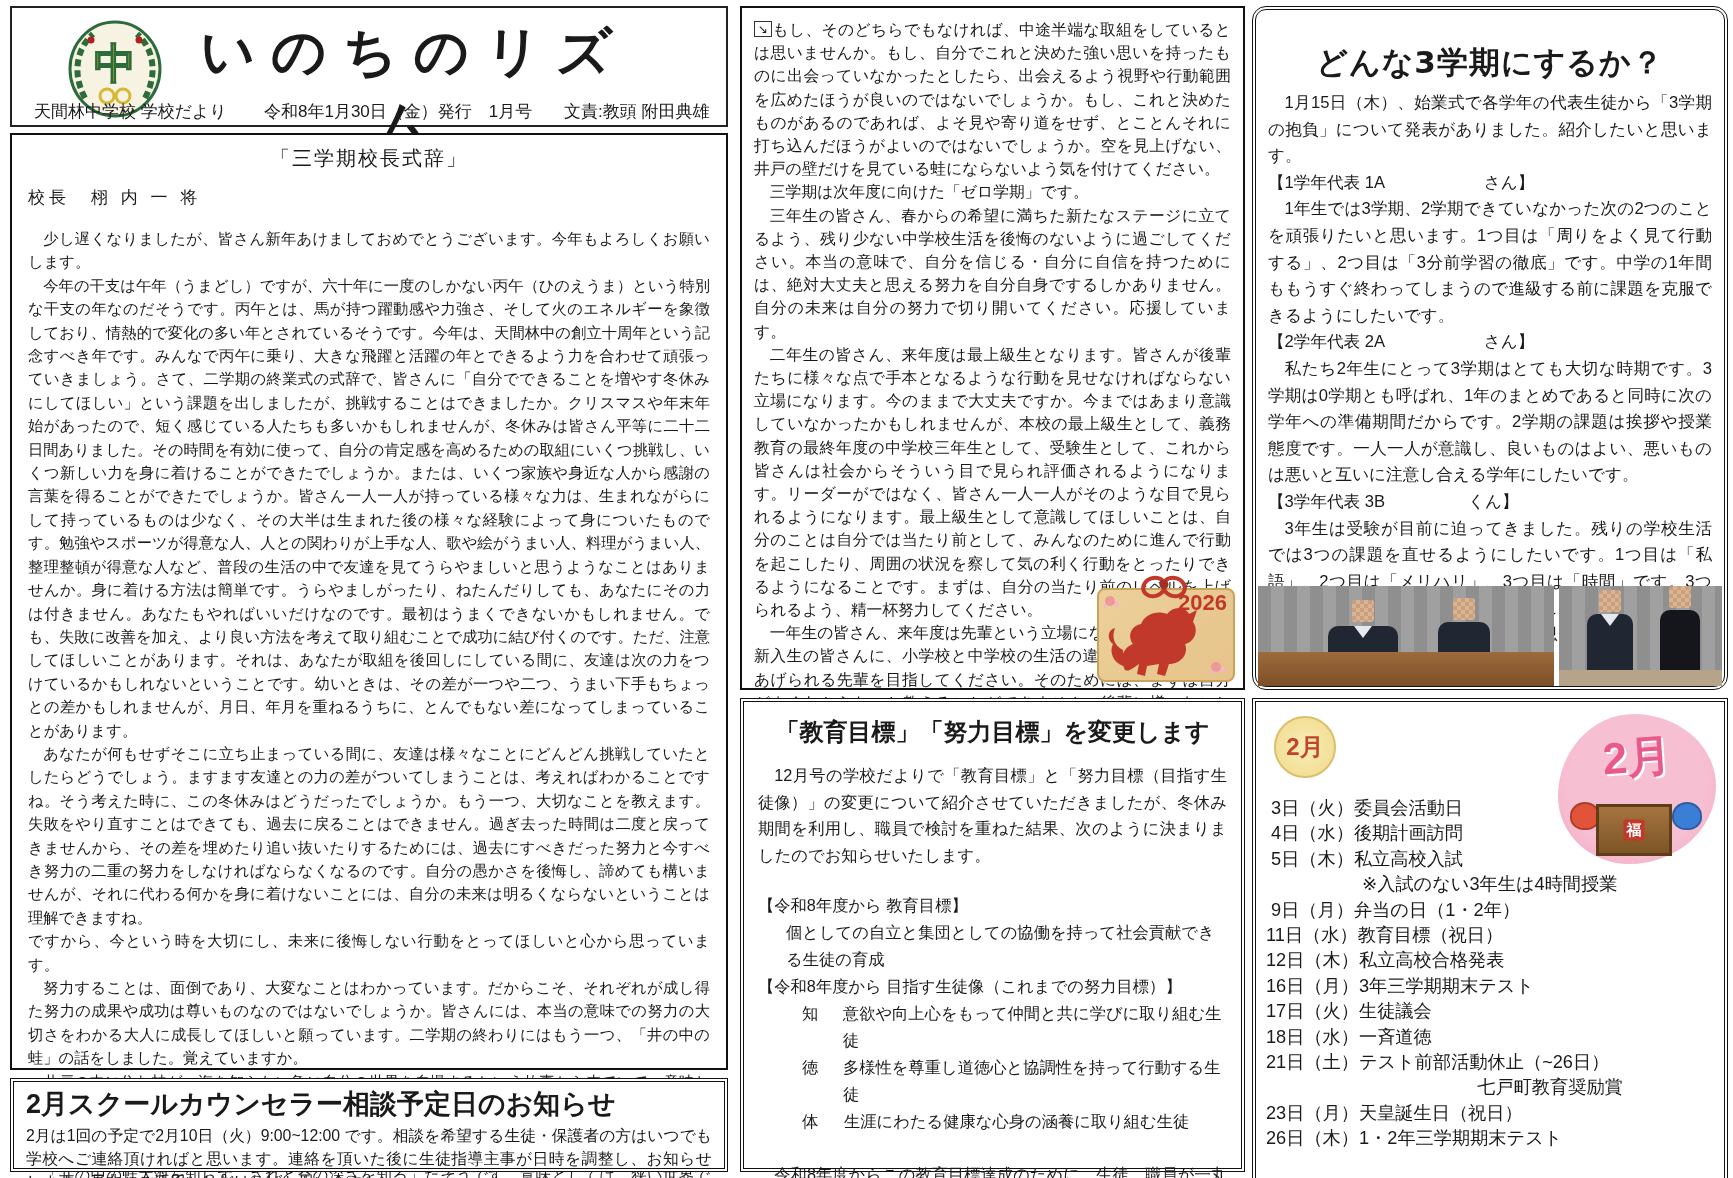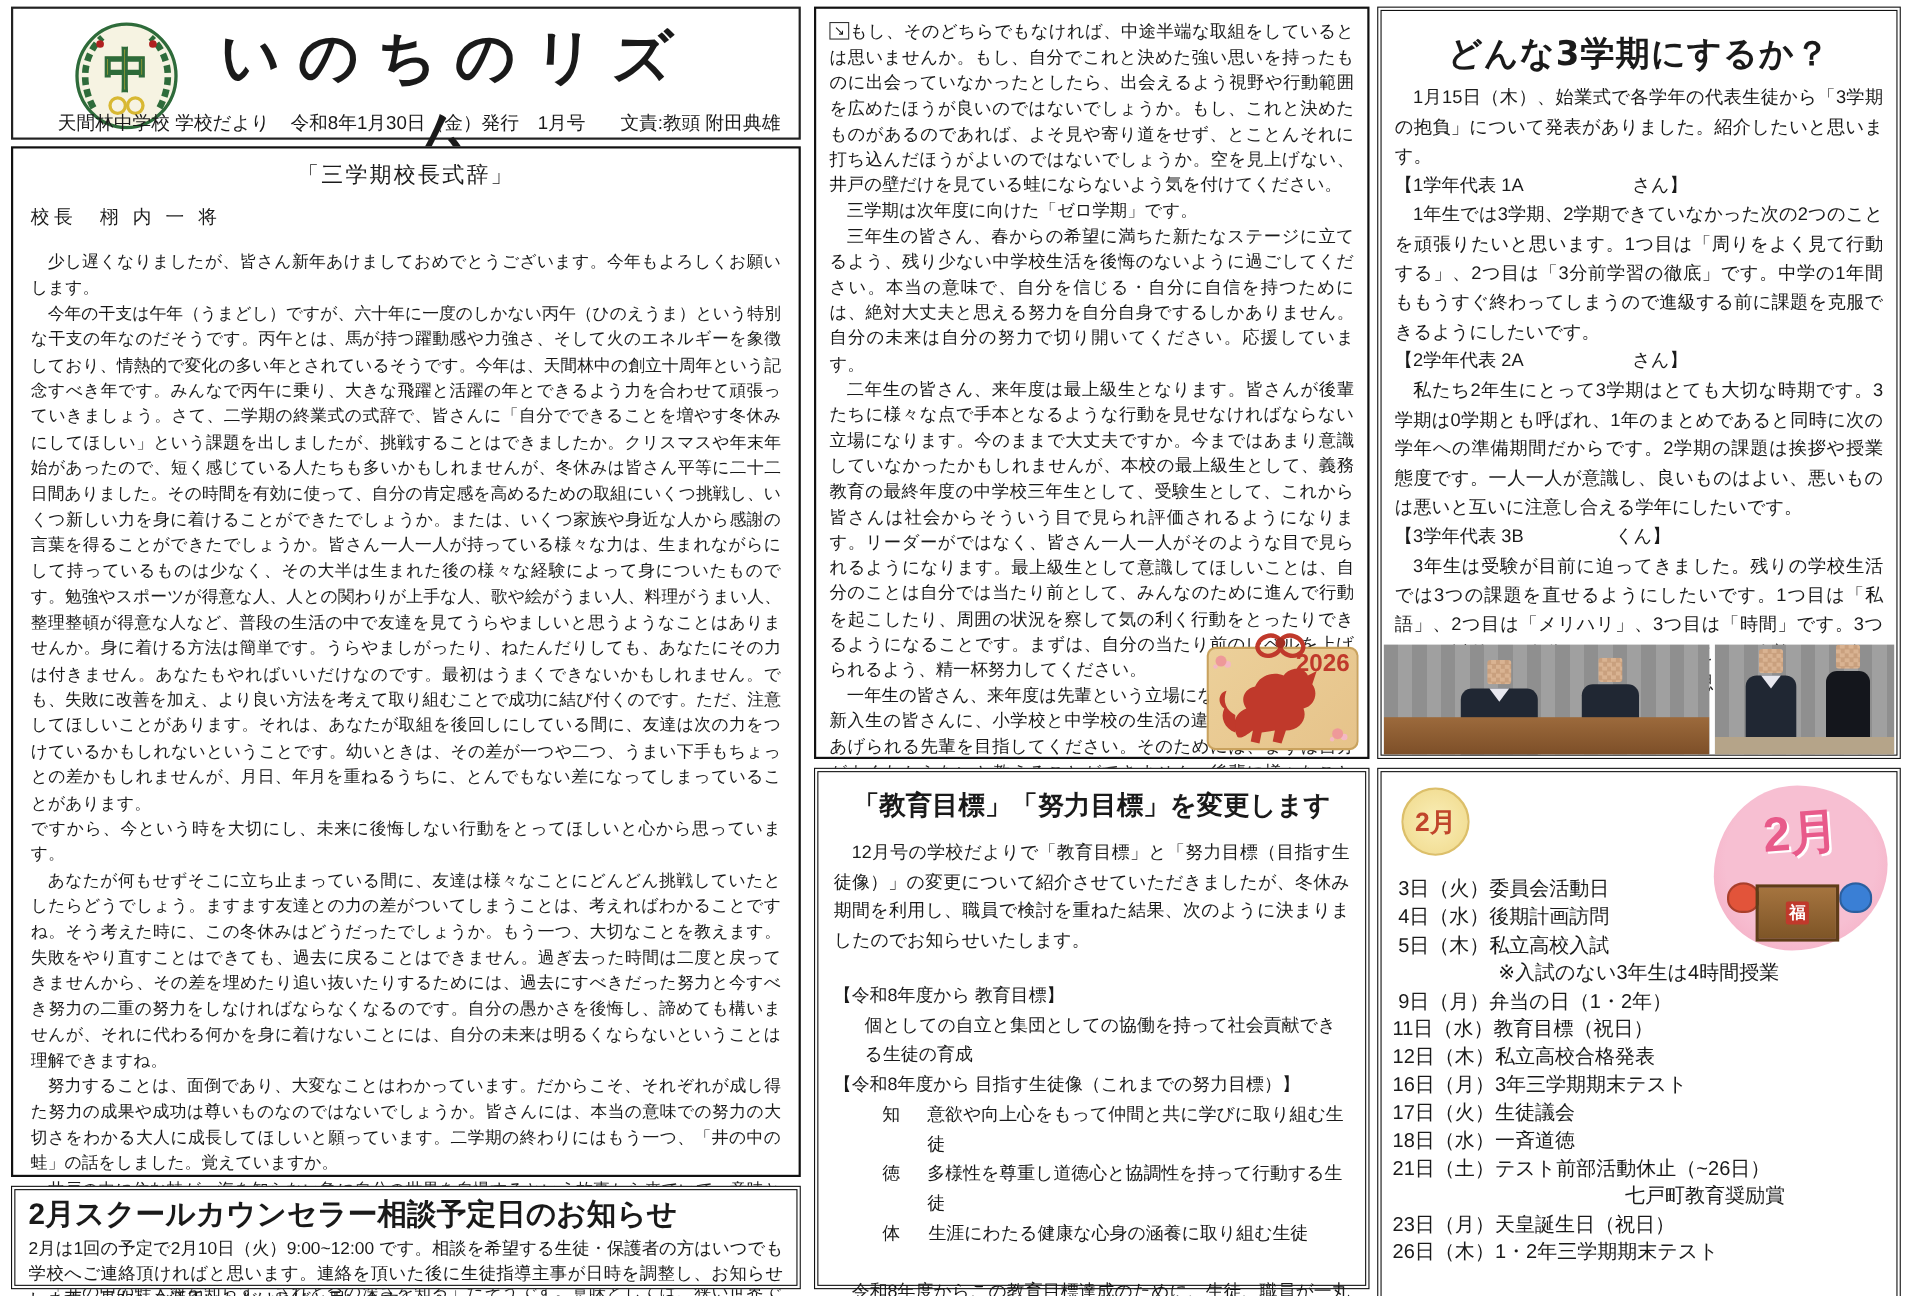--- a/index.html
+++ b/index.html
@@ -11,21 +11,21 @@
   .just { text-align:justify; }
   .ind { text-indent:1em; }
 
   
   #masthead { left:10px; top:6px; width:718px; height:121px; border:2px solid #222; }
   #emblem { left:55px; top:12px; }
   #paper-title { left:170px; top:8px; width:460px; text-align:center;
     font-size:54px; font-weight:900; letter-spacing:16px; transform:skewX(-3deg);
     font-family:"DejaVu Serif","Liberation Serif",serif; }
   #masthead-row { left:22px; top:92px; width:680px; font-size:17px; display:flex; gap:0; }
-  #masthead-row .m1 { width:230px;text-align:center; }
+  #masthead-row .m1 { width:230px; }
   #masthead-row .m2 { width:300px; }
   #masthead-row .m3 { width:150px; }
 
   #speech-box { left:10px; top:133px; width:718px; height:937px; padding:8px 16px 4px 16px; }
   #speech-title { text-align:center; font-size:20px; letter-spacing:2px; margin-top:2px; }
   #speech-author { font-size:17px; letter-spacing:4px; padding-right:48px; margin:14px 0 18px 0; }
   .speech-p { font-size:15.3px; line-height:23.4px; }
   .marker { display:inline-block; border:1px solid #333; font-size:12px; line-height:14px;
     padding:0 3px; vertical-align:2px; }
 
@@ -41,21 +41,21 @@
 
   #goals-box { left:740px; top:698px; width:505px; height:474px; padding:8px 14px; }
   #goals-title { text-align:center; font-size:24px; font-weight:bold; margin:6px 0 14px 0; }
   .goals-p { font-size:16.3px; line-height:26.5px; }
   .goal-head { font-size:16.3px; line-height:27px; }
   .goal-line { font-size:16.3px; line-height:27px; padding-left:28px; }
   .stu-row { font-size:16.3px; line-height:27px; padding-left:44px; display:flex; }
   .stu-row .lbl { width:42px; }
 
   
-  #asp-box { left:1252px; top:6px; width:476px; height:684px; padding:10px 12px; }
+  #asp-box { left:1252px; top:6px; width:476px; height:684px; padding:24px 12px;border-radius:14px; }
   #asp-title { text-align:center; font-size:31px; font-weight:900; letter-spacing:1px; margin:8px 0 6px 0;
     font-family:"DejaVu Sans","Liberation Sans",sans-serif; }
   .asp-p { font-size:16.6px; line-height:26.6px; }
   #photos { left:1258px; top:586px; width:464px; height:100px; display:flex; gap:5px; }
   .photo { position:relative; overflow:hidden; height:100px;
     background:repeating-linear-gradient(90deg,#8f8f8f 0 13px,#a0a0a0 13px 26px); }
   .photo1 { width:296px; } .photo2 { width:163px; }
   .desk { position:absolute; left:0; right:0; bottom:0; height:34px;
     background:linear-gradient(#9c6a3c,#7d4f28); }
   .floor { position:absolute; left:0; right:0; bottom:0; height:16px; background:#b7a astratto; background:#b5a489; }
@@ -122,22 +122,22 @@
     <span class="m2">令和8年1月30日（金）発行　1月号</span>
     <span class="m3">文責:教頭 附田典雄</span>
   </div>
 </div>
 
 <div class="abs box" id="speech-box">
   <div id="speech-title">「三学期校長式辞」</div>
   <div id="speech-author">校長　栩 内 一 将</div>
   <p class="speech-p just ind">少し遅くなりましたが、皆さん新年あけましておめでとうございます。今年もよろしくお願いします。</p>
   <p class="speech-p just ind">今年の干支は午年（うまどし）ですが、六十年に一度のしかない丙午（ひのえうま）という特別な干支の年なのだそうです。丙午とは、馬が持つ躍動感や力強さ、そして火のエネルギーを象徴しており、情熱的で変化の多い年とされているそうです。今年は、天間林中の創立十周年という記念すべき年です。みんなで丙午に乗り、大きな飛躍と活躍の年とできるよう力を合わせて頑張っていきましょう。さて、二学期の終業式の式辞で、皆さんに「自分でできることを増やす冬休みにしてほしい」という課題を出しましたが、挑戦することはできましたか。クリスマスや年末年始があったので、短く感じている人たちも多いかもしれませんが、冬休みは皆さん平等に二十二日間ありました。その時間を有効に使って、自分の肯定感を高めるための取組にいくつ挑戦し、いくつ新しい力を身に着けることができたでしょうか。または、いくつ家族や身近な人から感謝の言葉を得ることができたでしょうか。皆さん一人一人が持っている様々な力は、生まれながらにして持っているものは少なく、その大半は生まれた後の様々な経験によって身についたものです。勉強やスポーツが得意な人、人との関わりが上手な人、歌や絵がうまい人、料理がうまい人、整理整頓が得意な人など、普段の生活の中で友達を見てうらやましいと思うようなことはありませんか。身に着ける方法は簡単です。うらやましがったり、ねたんだりしても、あなたにその力は付きません。あなたもやればいいだけなのです。最初はうまくできないかもしれません。でも、失敗に改善を加え、より良い方法を考えて取り組むことで成功に結び付くのです。ただ、注意してほしいことがあります。それは、あなたが取組を後回しにしている間に、友達は次の力をつけているかもしれないということです。幼いときは、その差が一つや二つ、うまい下手もちょっとの差かもしれませんが、月日、年月を重ねるうちに、とんでもない差になってしまっていることがあります。</p>
+  <p class="speech-p just ind">あなたが何もせずそこに立ち止まっている間に、友達は様々なことにどんどん挑戦していたとしたらどうでしょう。ますます友達との力の差がついてしまうことは、考えればわかることですね。そう考えた時に、この冬休みはどうだったでしょうか。もう一つ、大切なことを教えます。失敗をやり直すことはできても、過去に戻ることはできません。過ぎ去った時間は二度と戻ってきませんから、その差を埋めたり追い抜いたりするためには、過去にすべきだった努力と今すべき努力の二重の努力をしなければならなくなるのです。自分の愚かさを後悔し、諦めても構いませんが、それに代わる何かを身に着けないことには、自分の未来は明るくならないということは理解できますね。</p>
   <p class="speech-p just">ですから、今という時を大切にし、未来に後悔しない行動をとってほしいと心から思っています。</p>
-  <p class="speech-p just ind">あなたが何もせずそこに立ち止まっている間に、友達は様々なことにどんどん挑戦していたとしたらどうでしょう。ますます友達との力の差がついてしまうことは、考えればわかることですね。そう考えた時に、この冬休みはどうだったでしょうか。もう一つ、大切なことを教えます。失敗をやり直すことはできても、過去に戻ることはできません。過ぎ去った時間は二度と戻ってきませんから、その差を埋めたり追い抜いたりするためには、過去にすべきだった努力と今すべき努力の二重の努力をしなければならなくなるのです。自分の愚かさを後悔し、諦めても構いませんが、それに代わる何かを身に着けないことには、自分の未来は明るくならないということは理解できますね。</p>
   <p class="speech-p just ind">努力することは、面倒であり、大変なことはわかっています。だからこそ、それぞれが成し得た努力の成果や成功は尊いものなのではないでしょうか。皆さんには、本当の意味での努力の大切さをわかる大人に成長してほしいと願っています。二学期の終わりにはもう一つ、「井の中の蛙」の話をしました。覚えていますか。</p>
   <p class="speech-p just ind">井戸の中に住む蛙が、海を知らない亀に自分の世界を自慢するという故事から来ていて、意味としては、世間知らずであること、自分の狭い知識や見解にとらわれ、それをもって全世界だと思い込み、広い世界や他の優れたものを知らないことということでした。みなさんは、この「井の中の蛙」には続きがあることを知っていますか。</p>
   <p class="speech-p just ind"><span>「井の中の蛙大海を知らず、されど空の深さを知る」だそうです。意味としては、狭い世界でも、一つのことを極めれば深い知見が得られるということだそうです。みなさんはどうでしょう。自分の視野を広めたり、知識を増やそうとしたりしていますか。それとも、今自分で取組んでいることを誰よりも極めようとしていますか。</span>
     </p>
 </div>
 
 <div class="abs dbox" id="counselor-box">
   <div id="counselor-title">2月スクールカウンセラー相談予定日のお知らせ</div>
   <div id="counselor-body" class="just">2月は1回の予定で2月10日（火）9:00~12:00 です。相談を希望する生徒・保護者の方はいつでも学校へご連絡頂ければと思います。連絡を頂いた後に生徒指導主事が日時を調整し、お知らせします。是非、ご活用いただければと思います。</div>
 </div>

